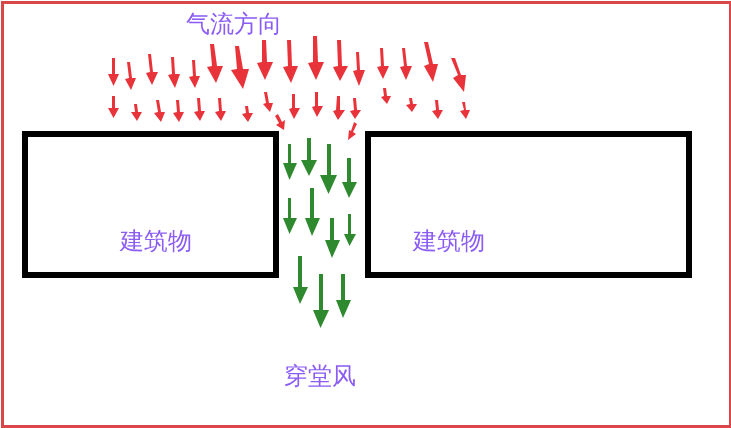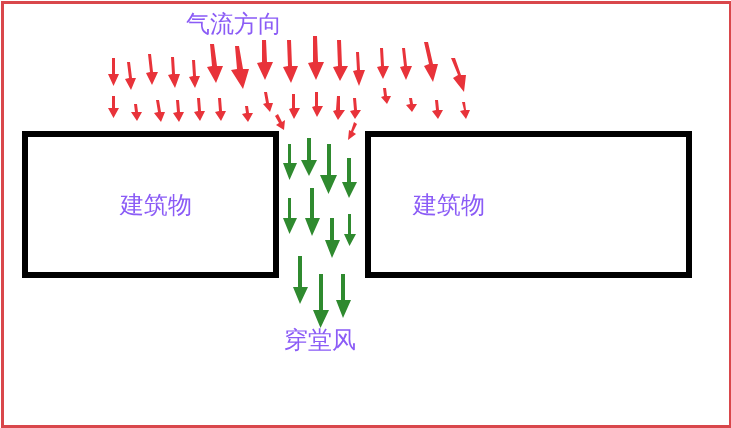--- a/index.html
+++ b/index.html
@@ -9,23 +9,23 @@
     border: 3px solid #d9474b; box-sizing: content-box;
   }
   svg.arrows { position: absolute; left: 0; top: 0; }
   .building {
     position: absolute; border: 6px solid #000; background: #fff; box-sizing: border-box;
   }
   .label {
     position: absolute; color: #8b5cf6; white-space: nowrap;
     font-family: "DejaVu Sans", "Liberation Sans", sans-serif;
   }
-  .building .label { font-size: 24px; }
+  .building .label { font-size: 24px; margin-top: 36px; }
   #title-label { left: 186px; top: 8px; font-size: 24px; }
-  #draft-label { left: 284px; top: 324px; font-size: 24px; }
+  #draft-label { left: 284px; top: 360px; font-size: 24px; }
 </style>
 </head>
 <body>
 
 <div class="frame"></div>
 
 <svg class="arrows" width="731" height="428">
   <defs>
     <g id="arr">
       <polygon points="-1.5,-1 1.5,-1 1.5,0 4,0 0,8 -4,0 -1.5,0"></polygon>

